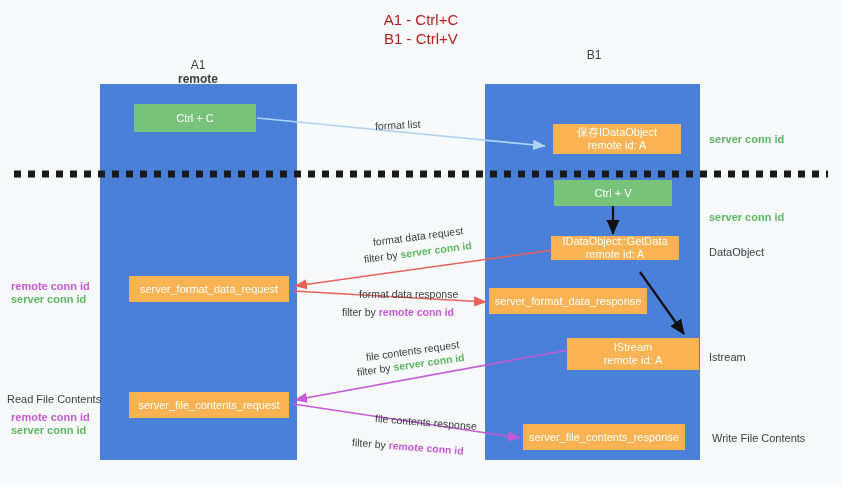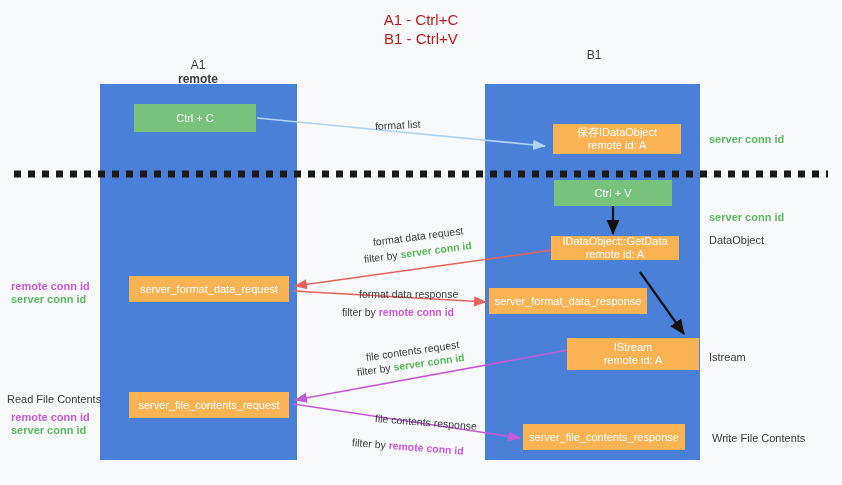--- a/index.html
+++ b/index.html
@@ -214,21 +214,21 @@
 </div>
 
 <div class="abs side-label green" style="left:709px; top:132px;">
   <span>server conn id</span>
 </div>
 
 <div class="abs side-label green" style="left:709px; top:210px;">
   <span>server conn id</span>
 </div>
 
-<div class="abs side-label" style="left:709px; top:233px;">
+<div class="abs side-label" style="left:709px; top:245px;">
   <span>DataObject</span>
 </div>
 
 <div class="abs side-label" style="left:709px; top:350px;">
   <span>Istream</span>
 </div>
 
 <div class="abs side-label" style="left:712px; top:431px;">
   <span>Write File Contents</span>
 </div>

